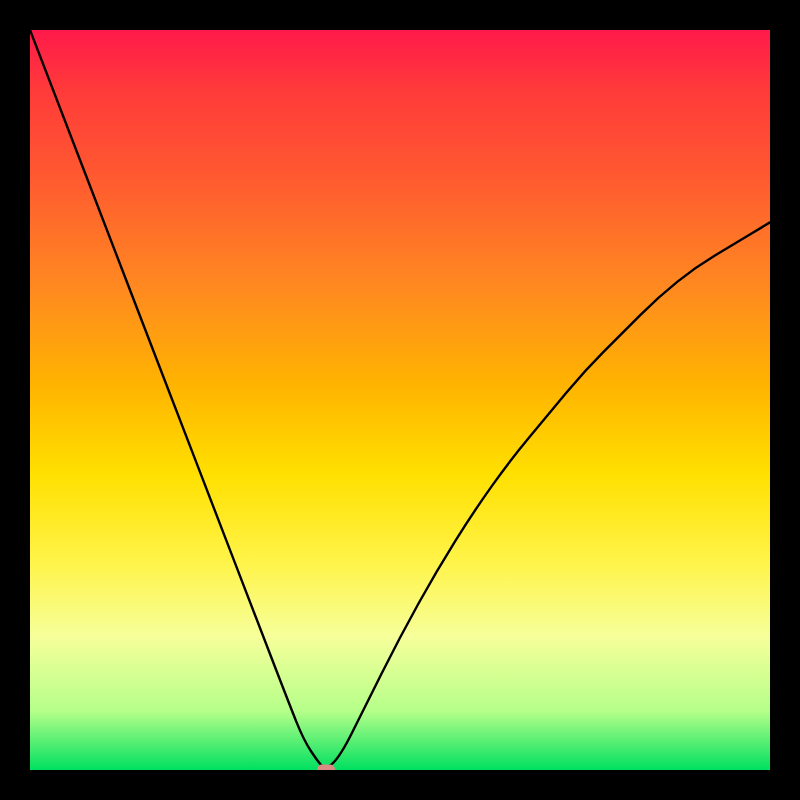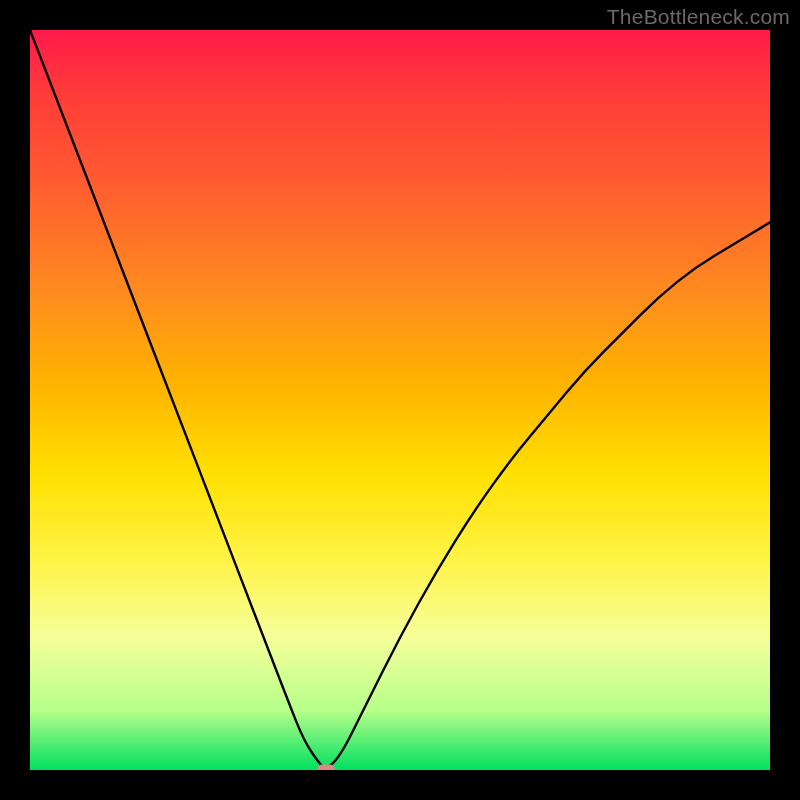--- a/index.html
+++ b/index.html
@@ -67,14 +67,13 @@
 
 <div class="outer">
 
   <div class="plot-area">
     <svg class="curve" viewBox="0 0 740 740" preserveAspectRatio="none">
       <path id="curve-path" fill="none" stroke="#000" stroke-width="2.4" stroke-linecap="round" d="M 0 0 Q 37 96.20000000000005 55.5 144.3 Q 74 192.39999999999998 92.5 240.5 Q 111 288.6 129.5 336.70000000000005 Q 148 384.8 166.5 432.9 Q 185 481 203.5 529.1 Q 222 577.2 240.5 625.3 Q 259 673.4 266.4 691.9 Q 273.8 710.4 281.20000000000005 721.5 Q 288.6 732.6 292.3 736.3 Q 296 740 303.4 732.6 Q 310.8 725.2 321.9 703 Q 333 680.8 351.5 643.8 Q 370 606.8 388.5 573.5 Q 407.00000000000006 540.2 425.5 510.6 Q 444 481 462.5 455.1 Q 481 429.2 499.5 407 Q 518 384.8 536.5 362.6 Q 555 340.4 573.5 321.9 Q 592 303.40000000000003 610.5 284.9 Q 629 266.4 647.5 251.59999999999997 Q 666 236.79999999999995 684.5 225.7 Q 703 214.60000000000002 721.5 203.5 T 740 192.39999999999998"></path>
     </svg>
     <div class="marker" id="opt-marker" style="left: 296px; top: 740px;"></div>
   </div>
 
-  <div class="watermark">TheBottleneck.com</div>
 </div>
 
 </body></html>

